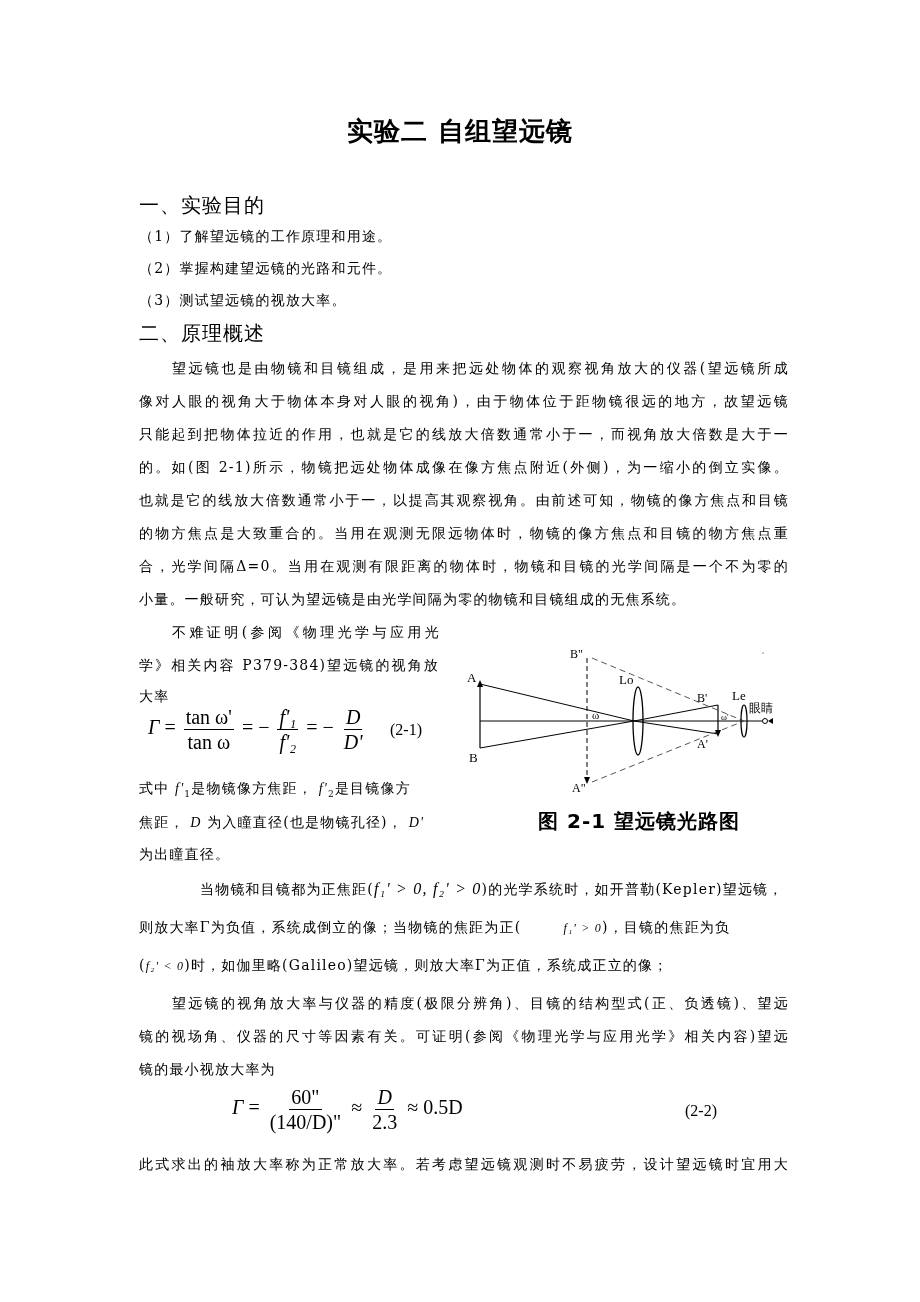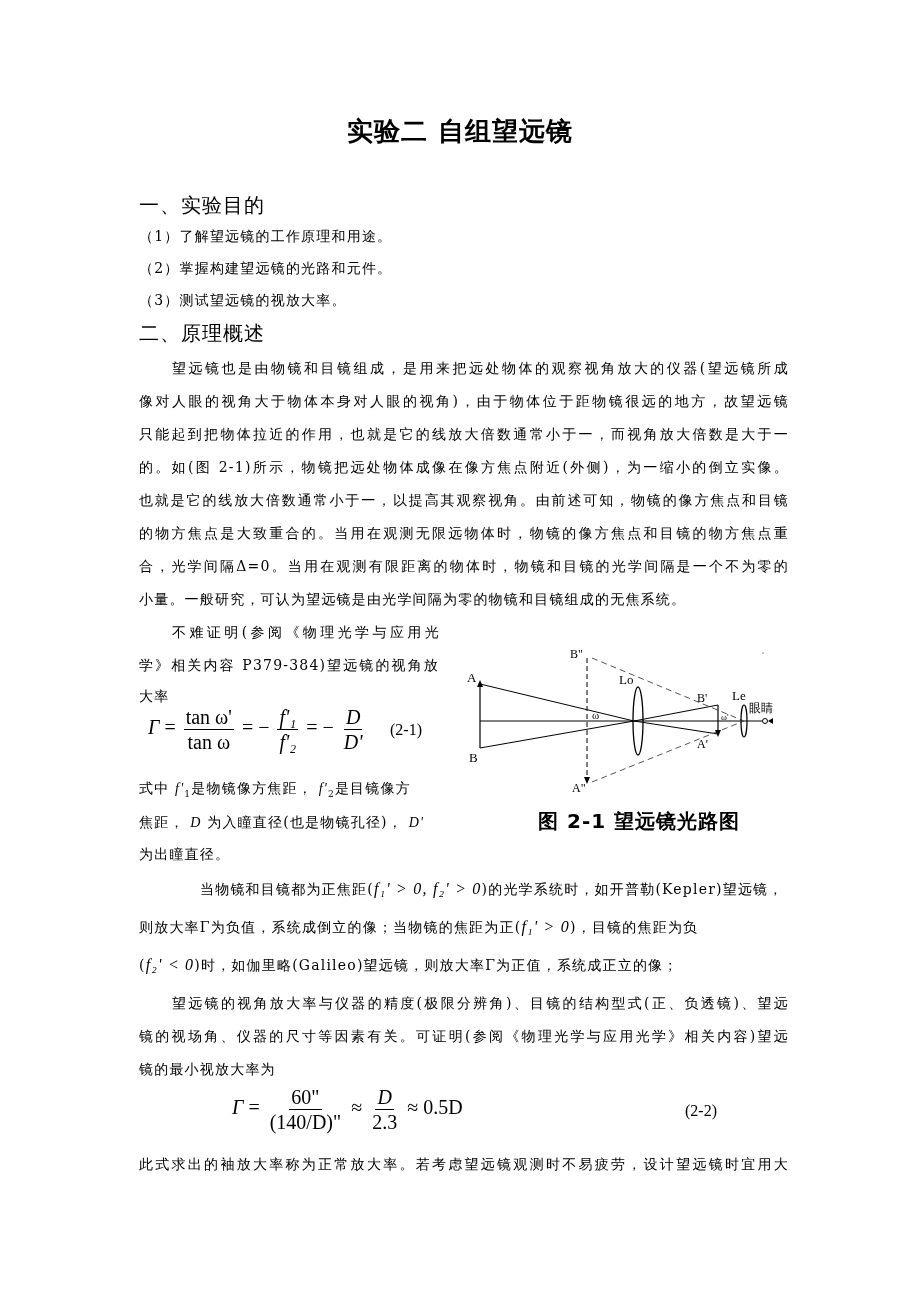--- a/index.html
+++ b/index.html
@@ -123,24 +123,24 @@
     <text x="270" y="60" font-size="13" font-family="Liberation Serif, serif">Le</text>
     <text x="287" y="72" font-size="12" font-family="DejaVu Sans, sans-serif">眼睛</text>
     <circle cx="301" cy="13" r="0.6" fill="#000"></circle>
   </svg>
   <div class="caption">图 2-1  望远镜光路图</div>
 
   <div class="line" style="top:879px; left:172px;margin-left:28px;">
     <span>当物镜和目镜都为正焦距(</span><span class="it" style="font-size:16px;">f₁' &gt; 0, f₂' &gt; 0</span><span>)的光学系统时，如开普勒(Kepler)望远镜，</span>
   </div>
   <div class="line" style="top:917px; left:139px;">
-    <span>则放大率Γ为负值，系统成倒立的像；当物镜的焦距为正(</span><span class="it" style="font-size:16px;">f₁' &gt; 0</span><span>)，目镜的焦距为负</span>
+    <span>则放大率Γ为负值，系统成倒立的像；当物镜的焦距为正(</span><span class="it" style="font-size:12px;margin-left:42px;">f₁' &gt; 0</span><span>)，目镜的焦距为负</span>
   </div>
   <div class="line" style="top:955px; left:139px;">
-    <span>(</span><span class="it" style="font-size:16px;">f₂' &lt; 0</span><span>)时，如伽里略(Galileo)望远镜，则放大率Γ为正值，系统成正立的像；</span>
+    <span>(</span><span class="it" style="font-size:12px;">f₂' &lt; 0</span><span>)时，如伽里略(Galileo)望远镜，则放大率Γ为正值，系统成正立的像；</span>
   </div>
 
   <div class="line indent" style="top:993px; text-align:justify; text-align-last:justify;">望远镜的视角放大率与仪器的精度(极限分辨角)、目镜的结构型式(正、负透镜)、望远</div>
   <div class="line full" style="top:1026px;">镜的视场角、仪器的尺寸等因素有关。可证明(参阅《物理光学与应用光学》相关内容)望远</div>
   <div class="line left" style="top:1059px;">镜的最小视放大率为</div>
 
   <div class="eq" style="left:232px; top:1086px;">
     <span class="it">Γ</span>
     <span> = </span>
     <span class="frac">

